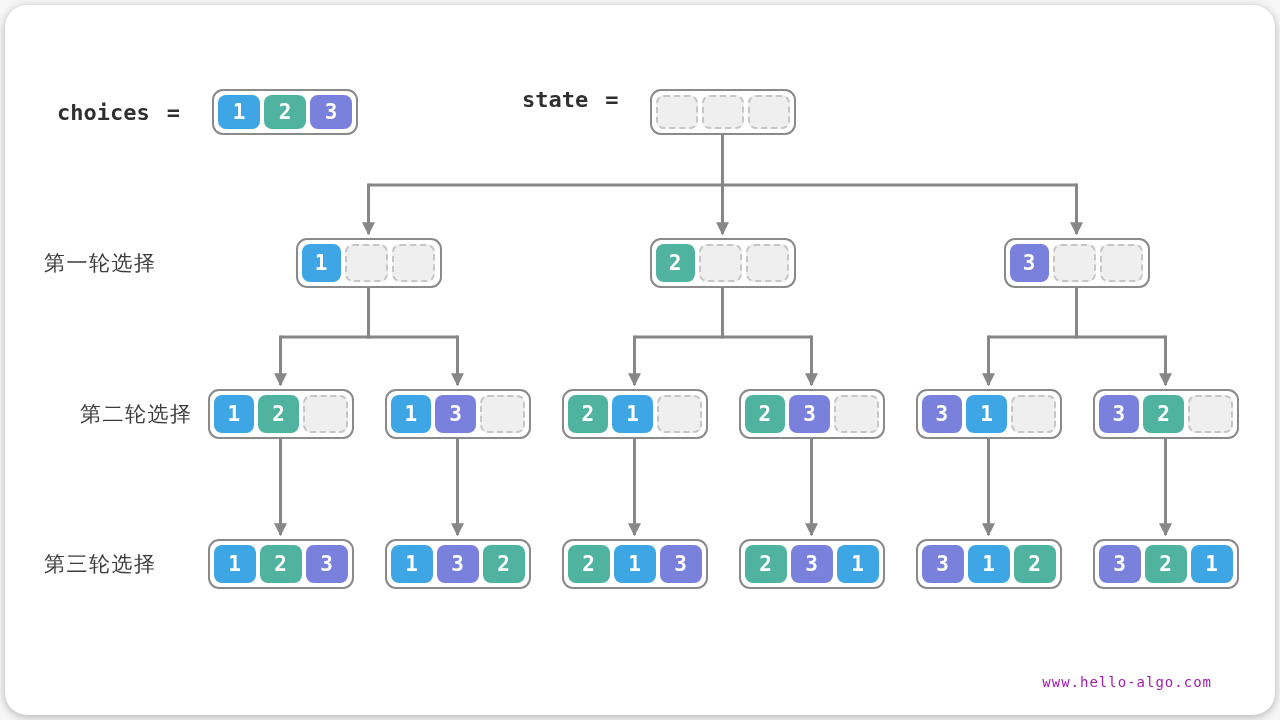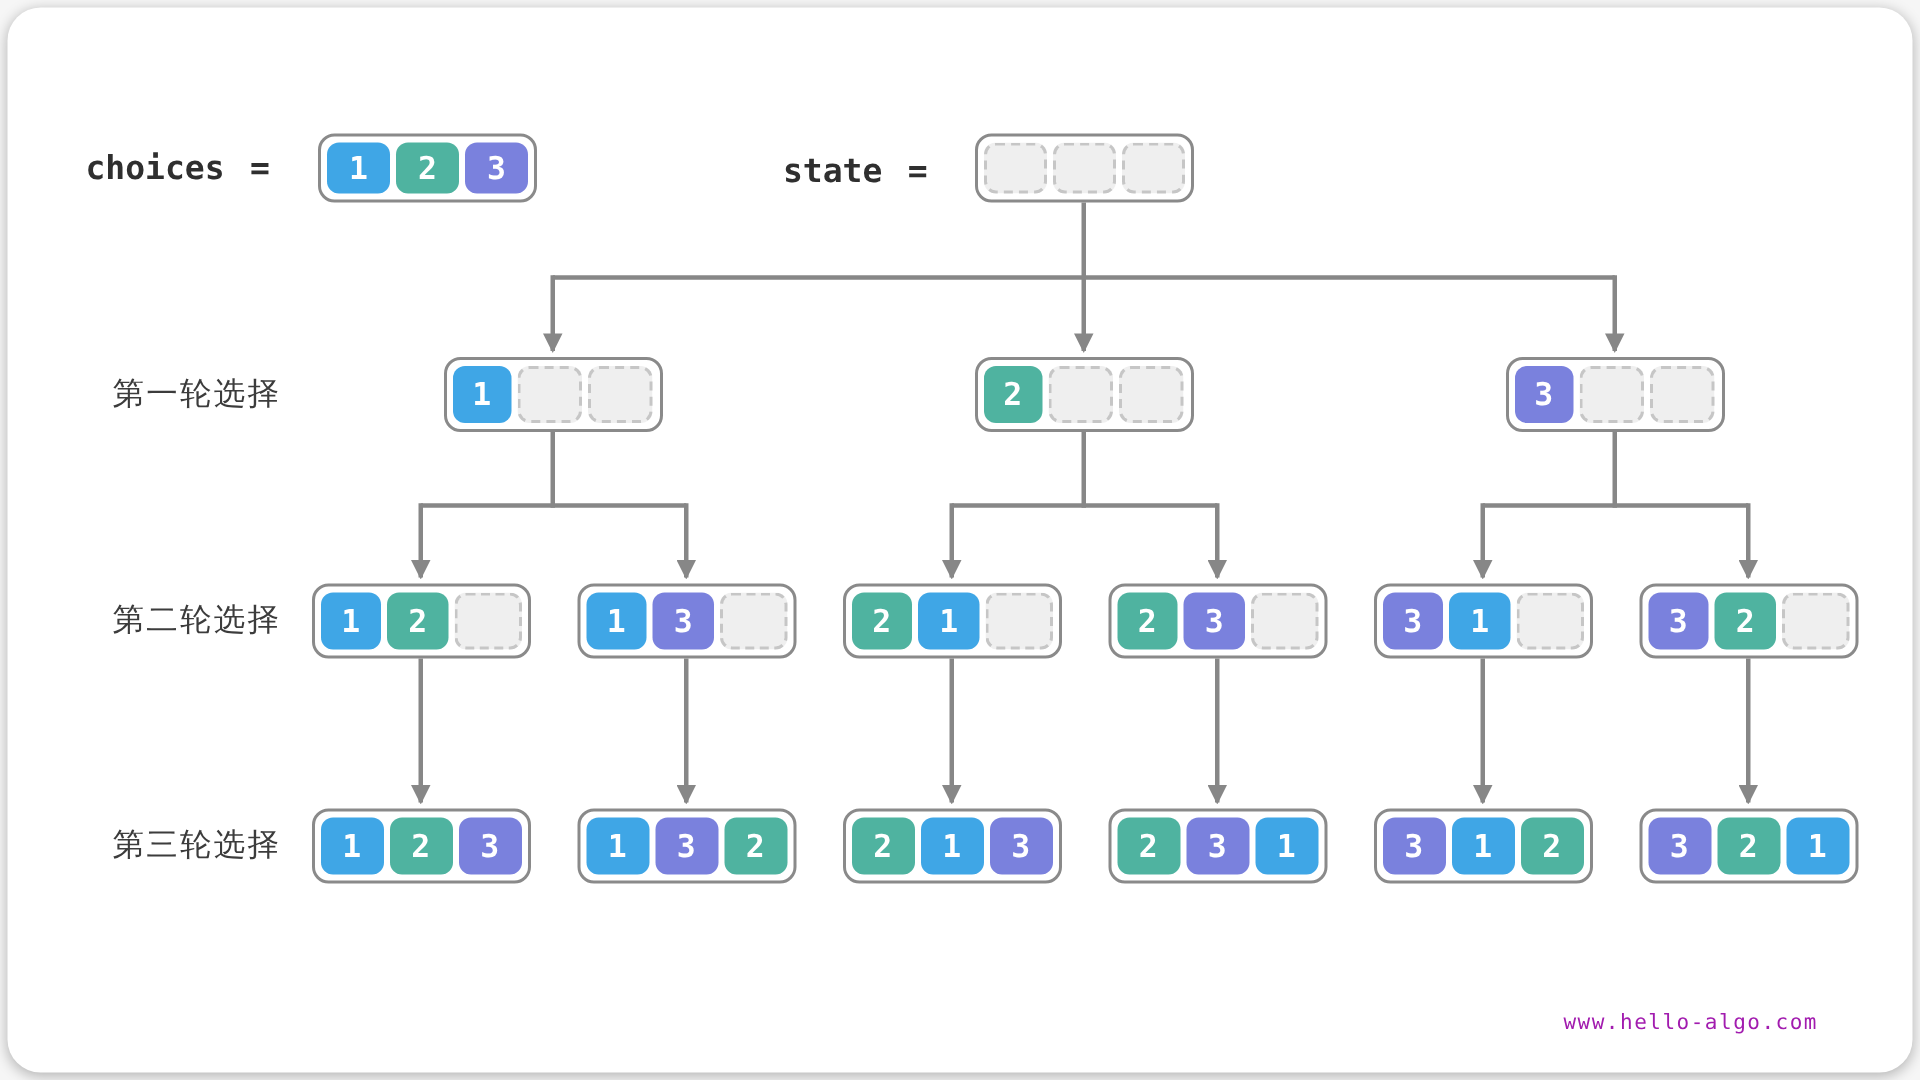--- a/index.html
+++ b/index.html
@@ -15,21 +15,21 @@
   }
   svg.connectors { position: absolute; left: 0; top: 0; pointer-events: none; }
   svg.connectors line { stroke: var(--line, #878787); stroke-width: 3; }
 
   .eqlabel {
     position: absolute; height: 46px; display: flex; align-items: center; gap: 17px;
     font-family: "DejaVu Sans Mono", monospace; font-weight: bold;
     font-size: 22px; color: #2f2f2f;
   }
   .rowlabel {
-    position: absolute; left: 75px; height: 50px; line-height: 50px;
+    position: absolute; left: 44px; height: 50px; line-height: 50px;
     font-size: 21px; color: #3c3c3c; letter-spacing: 1.5px; font-weight: 500;
   }
   .node {
     position: absolute; width: 146px; height: 50px; box-sizing: border-box;
     background: #ffffff; border: 2px solid #8a8a8a; border-radius: 11px;
     display: flex; gap: 4px; padding: 4px;
   }
   .node.hdr { height: 46px; }
   .cell {
     flex: 1; border-radius: 8px; box-sizing: border-box;
@@ -92,32 +92,32 @@
   <div class="eqlabel" style="left:57px; top:89px;align-items:center;">
     <span>choices</span>
     <span>=</span>
   </div>
   <div class="node hdr" style="left:212px; top:89px;">
     <span class="cell filled" style="background: rgb(63, 166, 230);">1</span>
     <span class="cell filled" style="background: rgb(79, 179, 160);">2</span>
     <span class="cell filled" style="background: rgb(122, 129, 221);">3</span>
   </div>
 
-  <div class="eqlabel" style="left:522px; top:91px;">
+  <div class="eqlabel" style="left:522px; top:76px;">
     <span>state</span>
     <span>=</span>
   </div>
   <div class="node hdr" style="left:649.5px; top:89px;">
     <span class="cell empty"></span>
     <span class="cell empty"></span>
     <span class="cell empty"></span>
   </div>
 
   <div class="rowlabel" style="top:238px;">第一轮选择</div>
-  <div class="rowlabel" style="top:389px;">第二轮选择</div>
+  <div class="rowlabel" style="top:389px;margin-left:36px;">第二轮选择</div>
   <div class="rowlabel" style="top:539px;">第三轮选择</div>
 
   <div class="node" style="left:295.5px; top:238px;">
     <span class="cell filled" style="background: rgb(63, 166, 230);">1</span>
     <span class="cell empty"></span>
     <span class="cell empty"></span>
   </div>
   <div class="node" style="left:649.5px; top:238px;">
     <span class="cell filled" style="background: rgb(79, 179, 160);">2</span>
     <span class="cell empty"></span>

